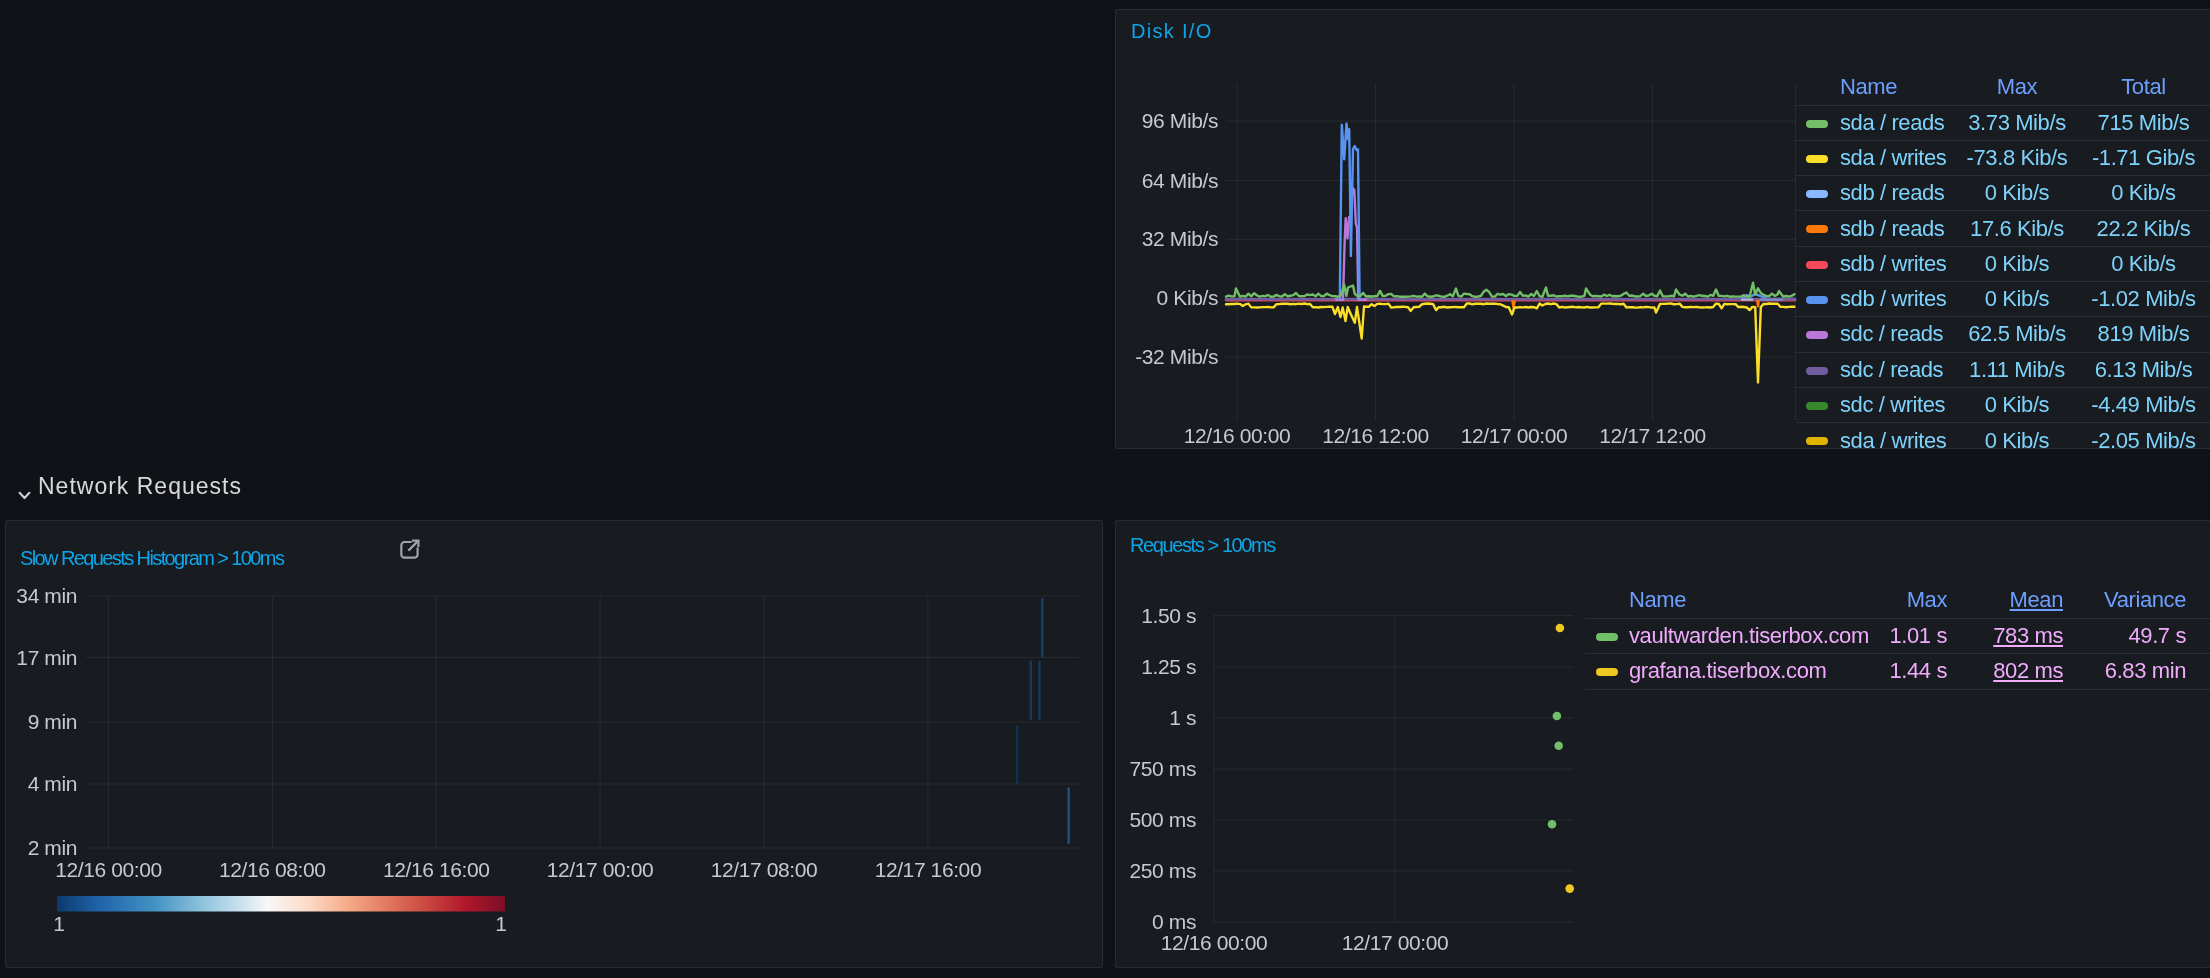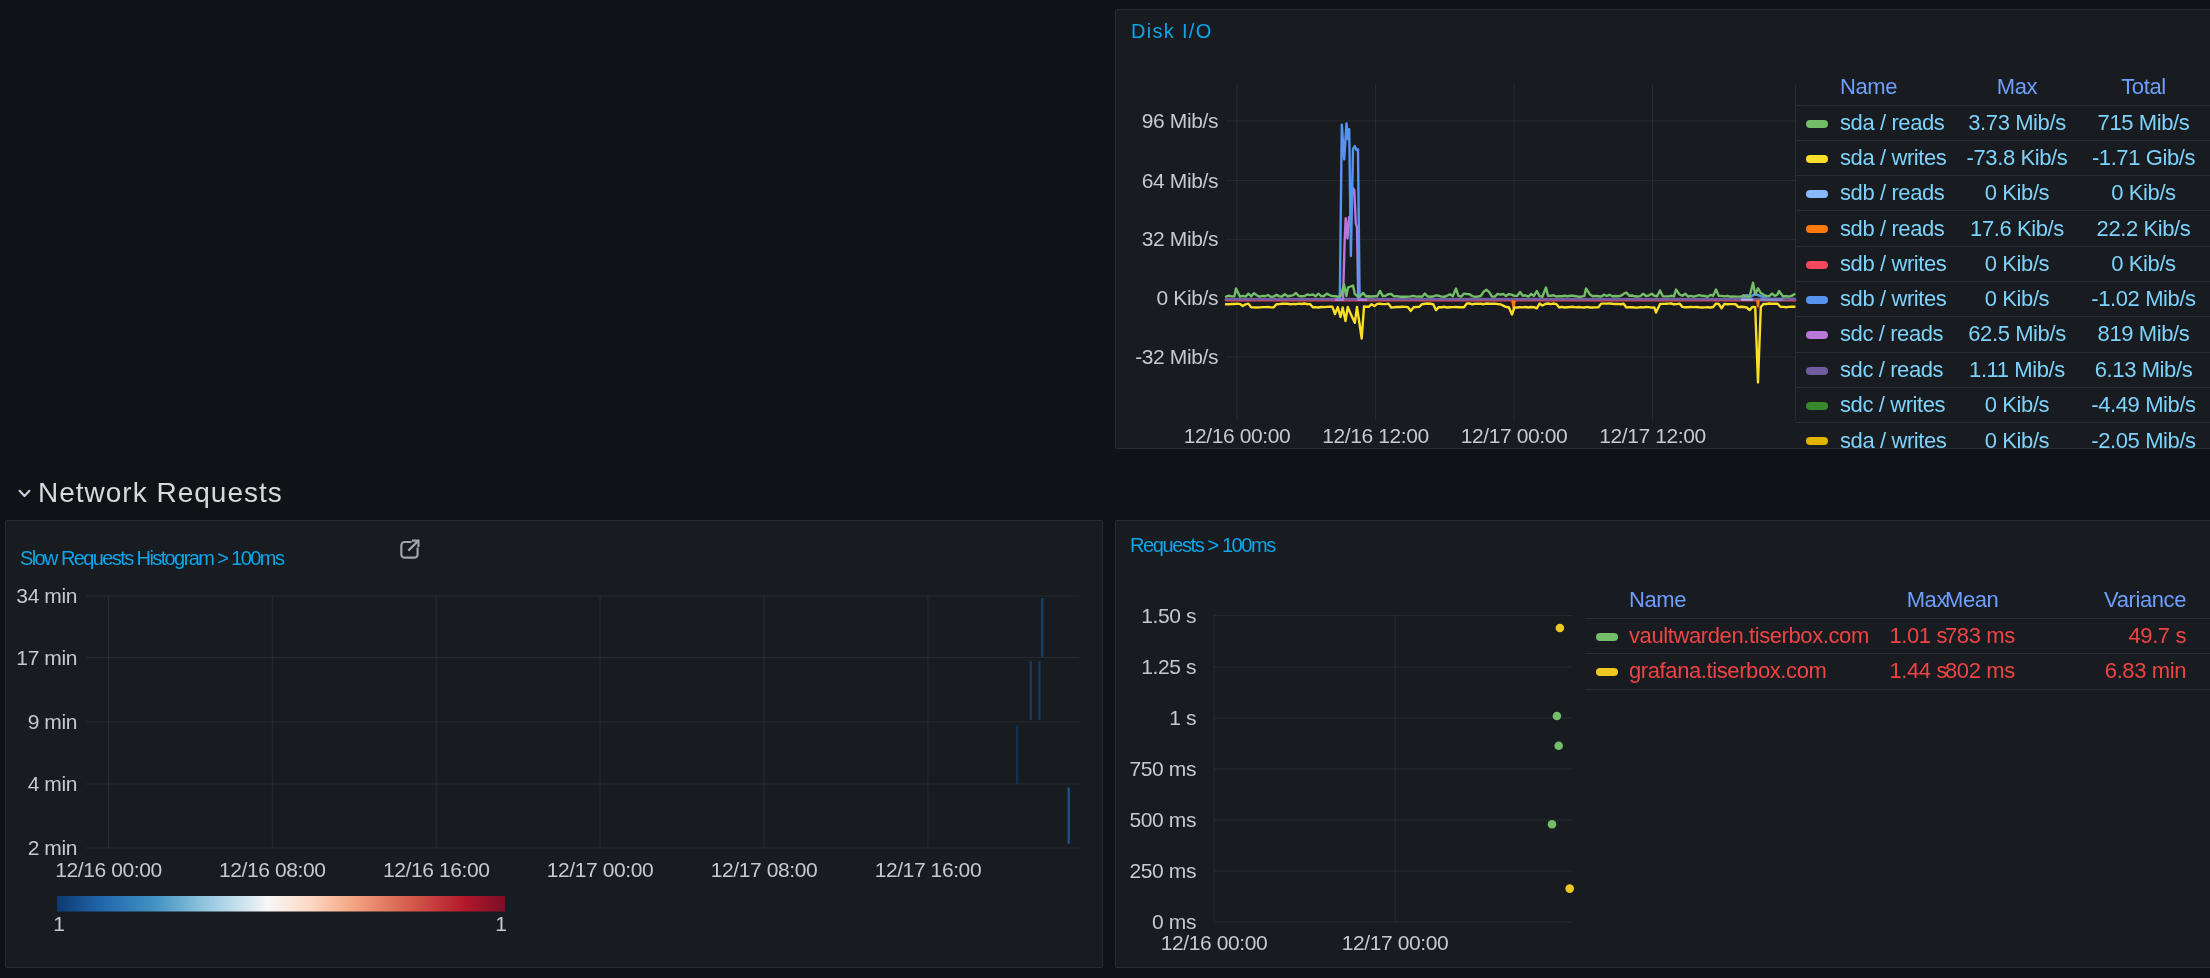--- a/index.html
+++ b/index.html
@@ -21,29 +21,29 @@
 .lrow span { position:absolute; top:50%; transform:translateY(-50%); font-size:22px; color:#7dd3fc;
   letter-spacing:-0.4px; white-space:nowrap; }
 .lrow .pill { transform:none; }
 .lname { left:44px; }
 .lmax { left:151px; width:140px; text-align:center; }
 .ltot { left:278px; width:139px; text-align:center; }
 
 #rleg { position:absolute; left:469px; top:62px; width:626px; }
 .rrow { position:relative; height:35.5px; border-bottom:1px solid rgba(204,204,220,0.11); }
 .rrow .pill { left:11px; top:14px; }
-.rrow span { position:absolute; top:50%; transform:translateY(-50%); font-size:22px; color:#ef4444;
+.rrow span { position:absolute; top:50%; transform:translateY(-50%); font-size:22px; color:#f0abfc;
   letter-spacing:-0.4px; white-space:nowrap; }
 .rrow .pill { transform:none; }
 .rname { left:44px; }
 .rmax { left:262px; width:100px; text-align:right; }
-.rmean { left:360px; width:100px; text-align:left; }
+.rmean { left:378px; width:100px; text-align:right;text-decoration:underline; }
 .rvar { left:480px; width:121px; text-align:right; }
-.rowhdr { position:absolute; left:18px; top:474px; height:26px; color:#d8d9da; font-size:28px;
-  font-weight:500; letter-spacing:1px; display:flex; align-items:center;margin-top:6px; }
+.rowhdr { position:absolute; left:18px; top:474px; height:26px; color:#d8d9da; font-size:23px;
+  font-weight:500; letter-spacing:1px; display:flex; align-items:flex-end; }
 .rowhdr svg { position:static; margin-right:7px; }
 .namex { display:inline-block; transform:scaleX(0.86); transform-origin:0 50%; }
 </style></head>
 <body>
 
 <div class="panel" style="left:1115px;top:9px;width:1100px;height:440px">
   <div class="ptitle" style="left:15px;top:10px;letter-spacing:1.3px">Disk I/O</div>
   <svg width="1100" height="440" viewBox="0 0 1100 440">
 <line class="grid" x1="110" y1="111" x2="679.5" y2="111"></line>
 <line class="grid" x1="110" y1="170.4" x2="679.5" y2="170.4"></line>

